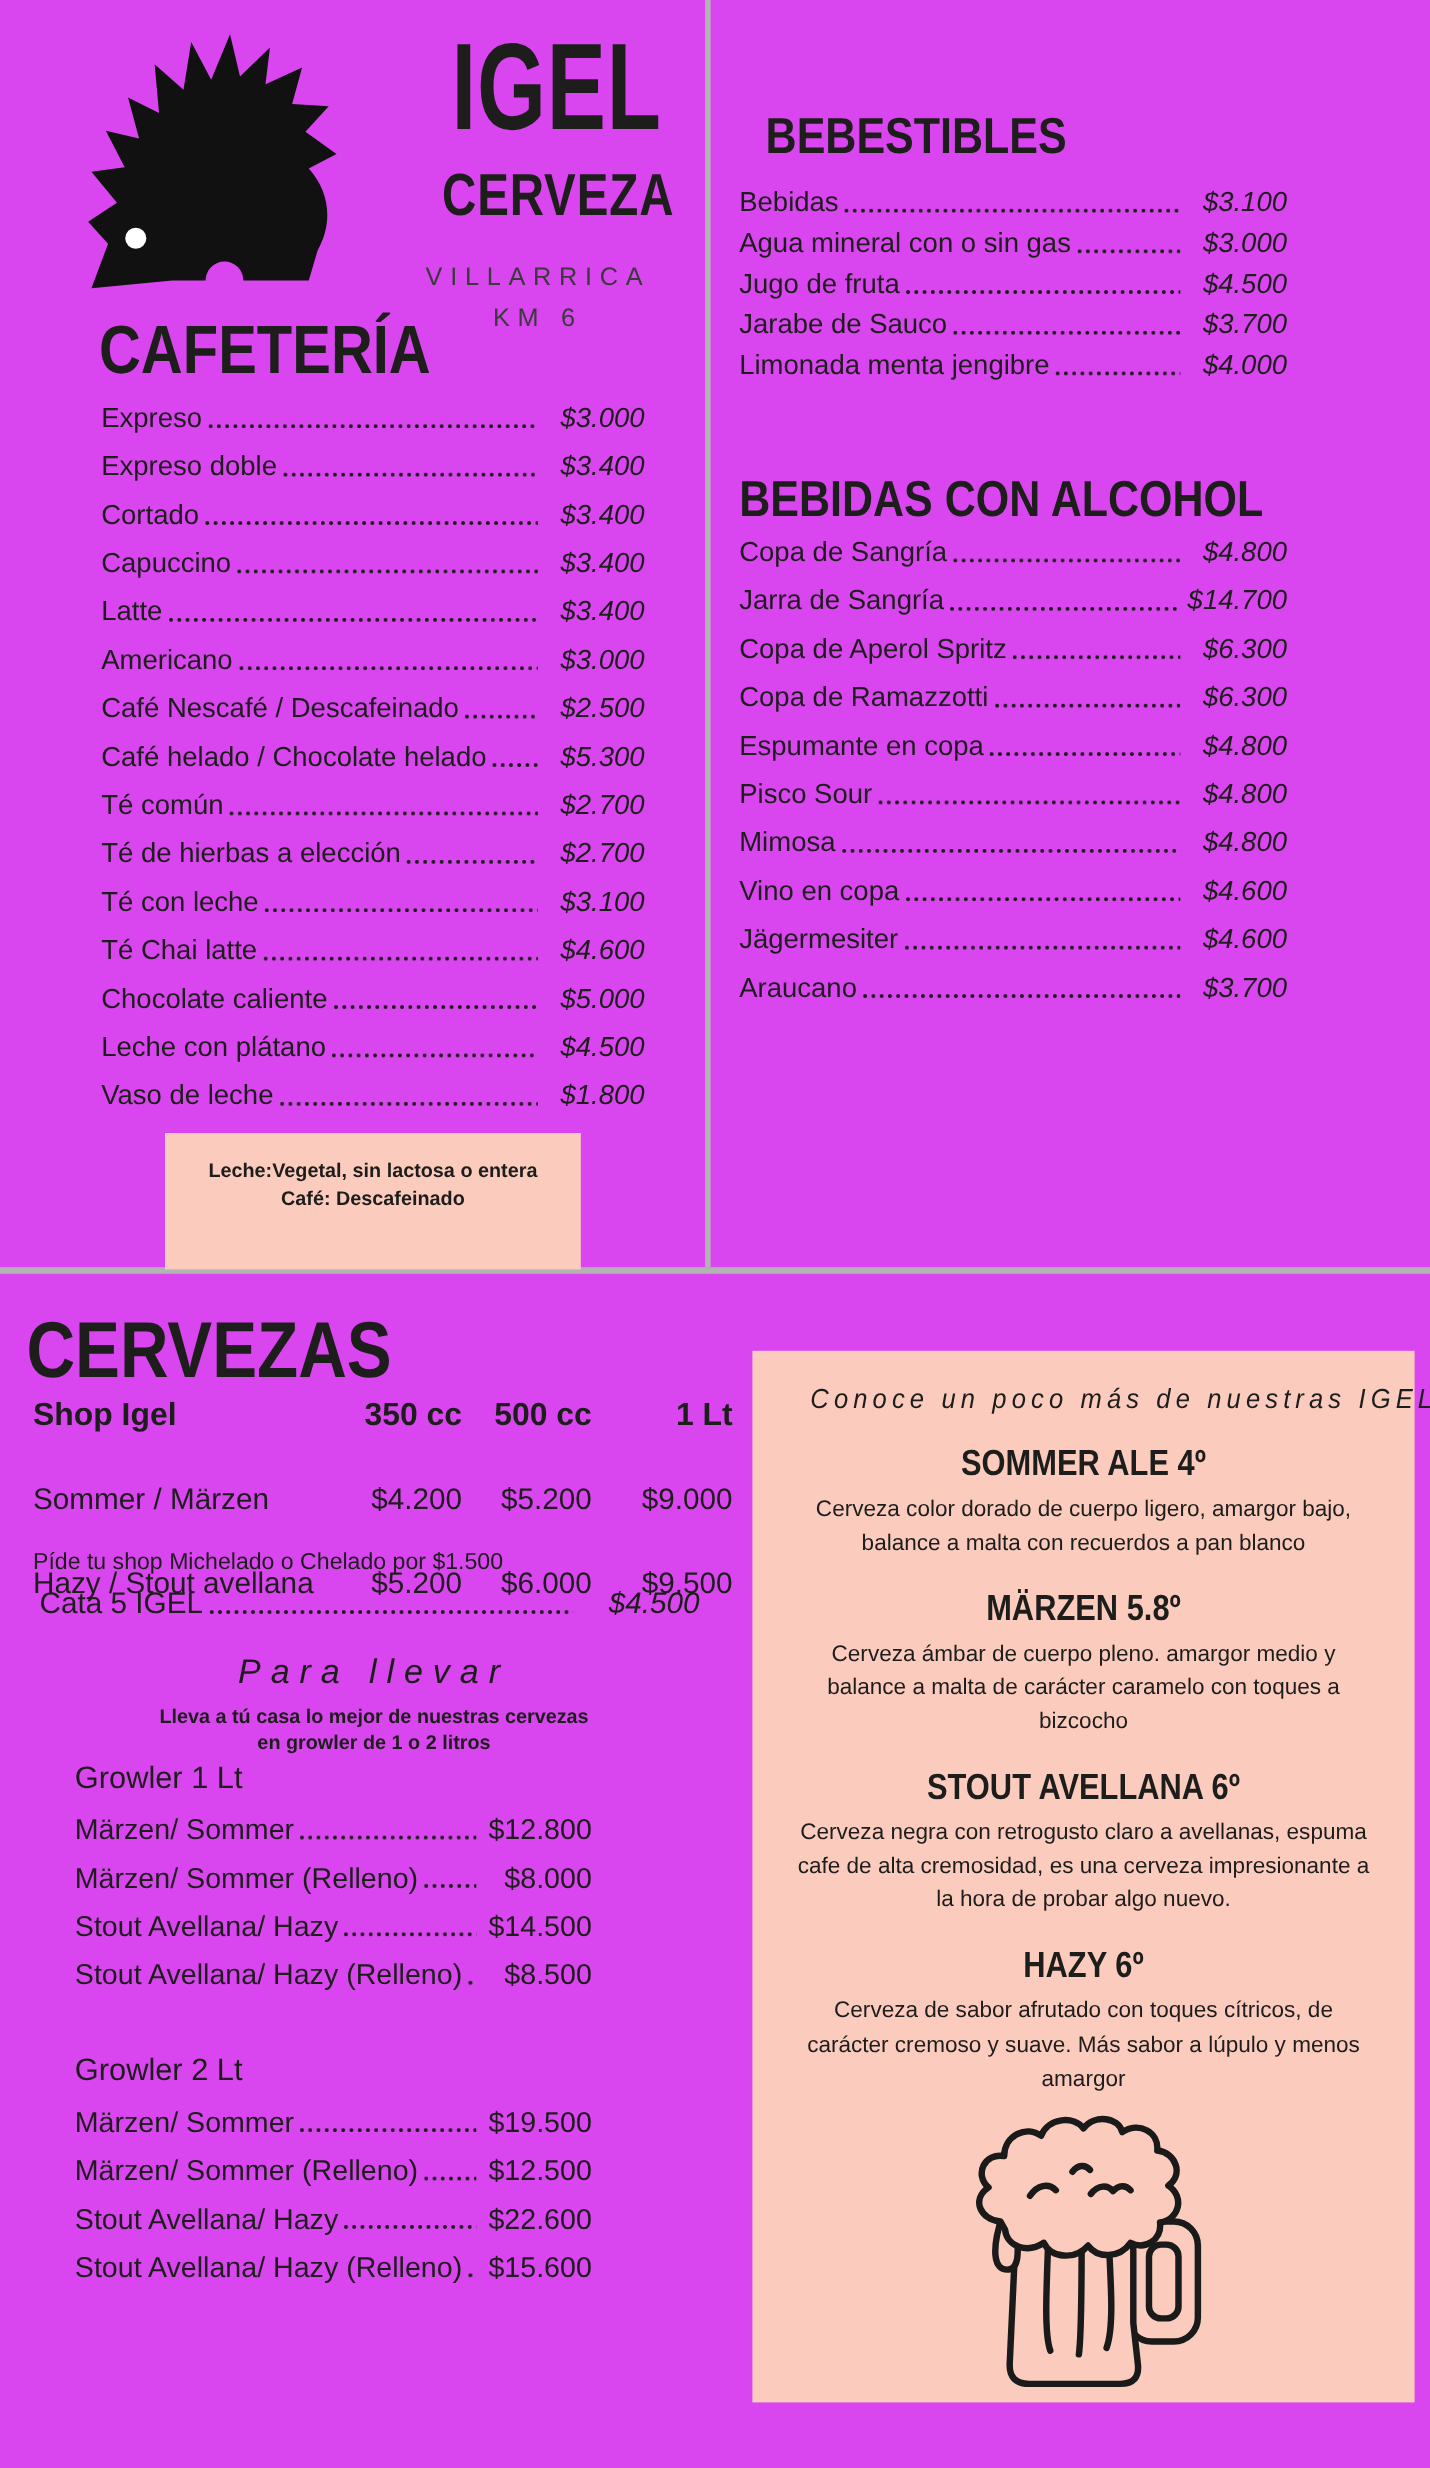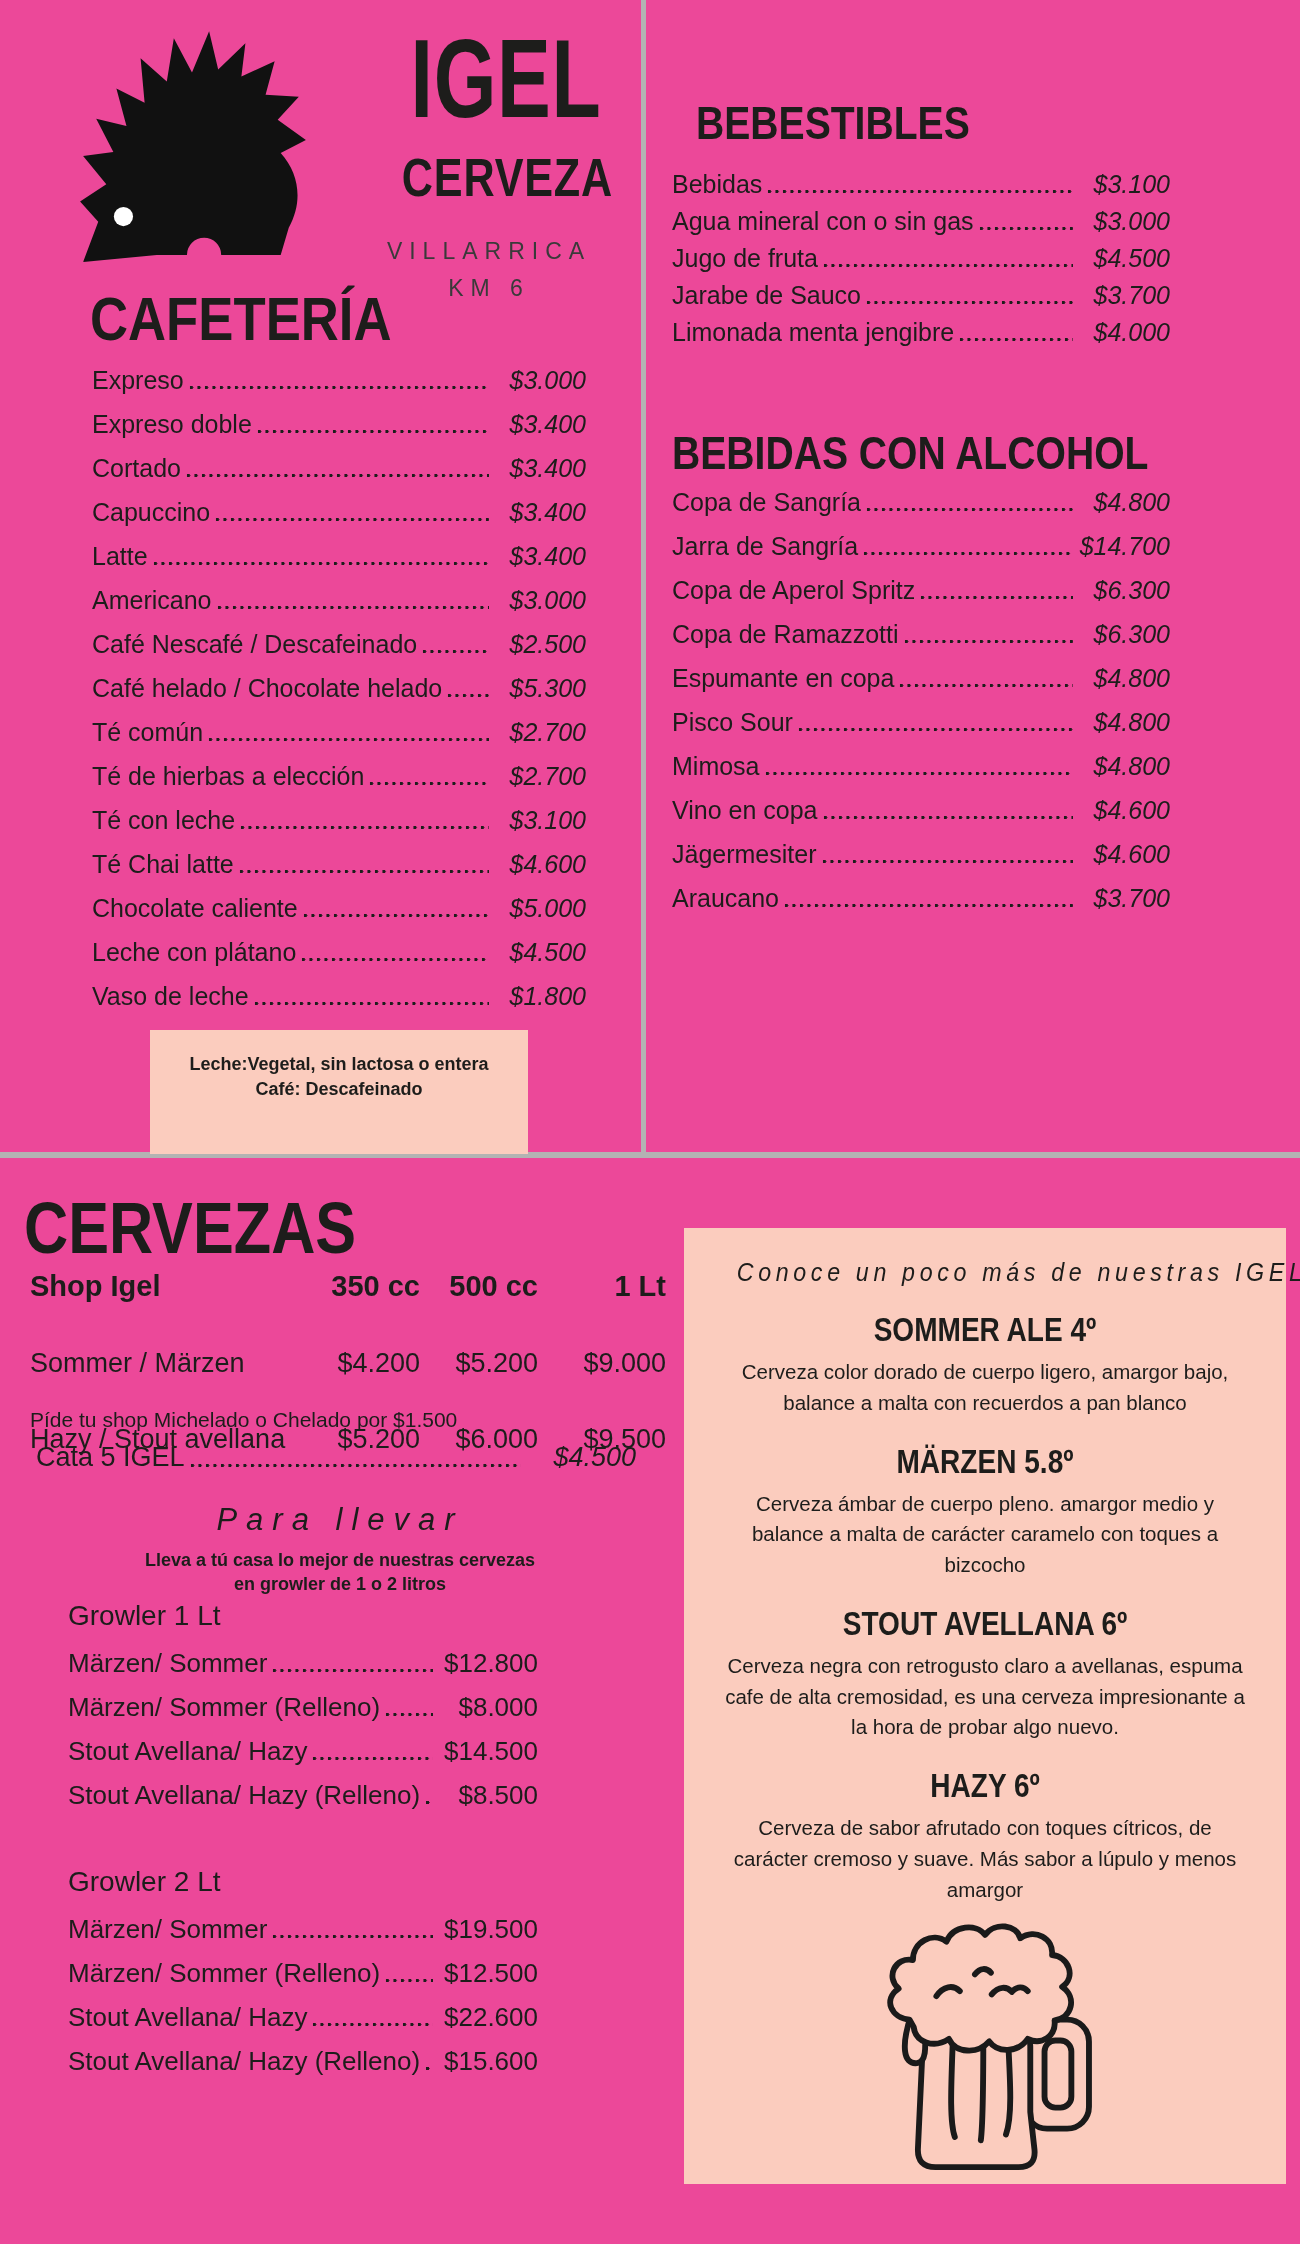--- a/index.html
+++ b/index.html
@@ -1,16 +1,16 @@
 <!DOCTYPE html>
 <html><head>
 <meta charset="utf-8">
 <style>
   html,body{margin:0;padding:0;background:#e8e8e8;}
-  .page{position:relative;width:1300px;height:2244px;background:#ec4899;
+  .page{position:relative;width:1300px;height:2244px;background:#d946ef;
         font-family:"Liberation Sans",sans-serif;color:#1d1d1b;overflow:hidden;margin:0 auto;}
   .abs{position:absolute;}
 
   
   .cond{display:inline-block;transform:scaleX(.85);transform-origin:left bottom;white-space:nowrap;font-weight:bold;}
   .cond-c{display:block;transform:scaleX(.85);transform-origin:center bottom;white-space:nowrap;font-weight:bold;}
 
   
   .list{display:flex;flex-direction:column;}
   .row{display:flex;align-items:stretch;line-height:1;}

